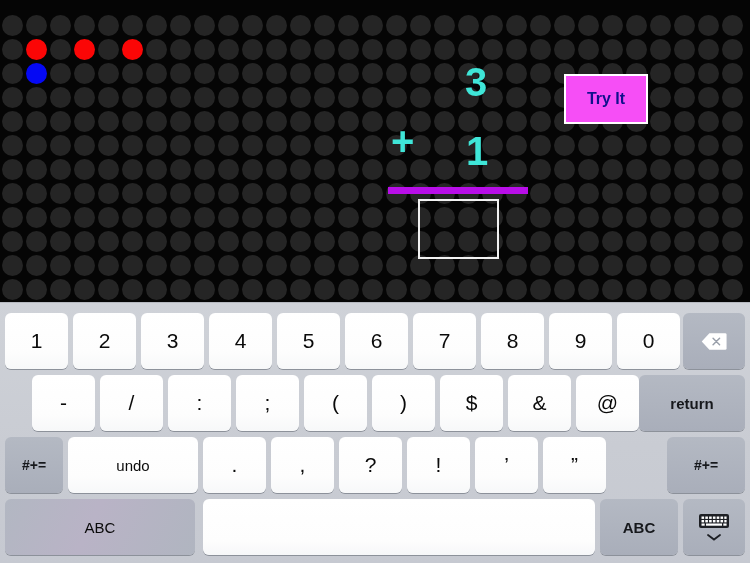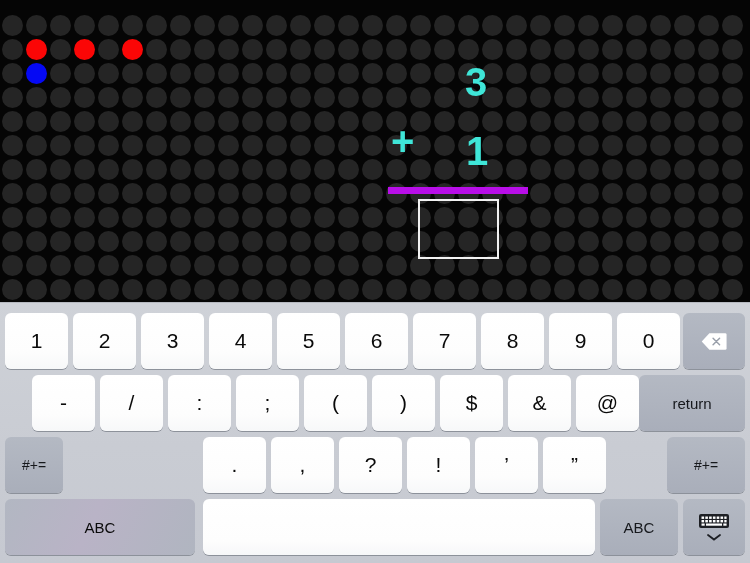--- a/index.html
+++ b/index.html
@@ -120,20 +120,21 @@
     color: #0a0a0a;
     cursor: pointer;
     box-shadow: 0 1px 0 rgba(120,125,135,0.75);
   }
   .key.light {
     background: linear-gradient(180deg,#ffffff 0%, #fdfdfd 70%, #f7f8f9 100%);
   }
   .key.dark {
     background: linear-gradient(180deg,#b4b9c3 0%, #a9aeba 100%);
     color: #16181c;
+    font-weight: bold;
   }
   .key.space {
     background: linear-gradient(180deg,#ffffff 0%, #fdfdfd 75%, #f6f7f9 100%);
   }
   .key.abc-left {
     background: linear-gradient(115deg,#b2b7c2 0%, #b9b3c6 45%, #b0b5c0 100%);
   }
   .key.small-label { font-size: 14px; }
   .key.mid-label   { font-size: 15px; }
 
@@ -524,20 +525,21 @@
 
 
     <div class="eq-glyph" id="eq-operand-top">3</div>
     <div class="eq-glyph" id="eq-operator">+</div>
     <div class="eq-glyph" id="eq-operand-bot">1</div>
 
     <div id="eq-rule"></div>
 
     <div id="answer-box"></div>
 
+    <div id="try-it-button">Try It</div>
   </div>
 
   <div id="keyboard">
     <div class="kb-row" id="kb-row-1">
         <div class="key light" style="left: 5px; width: 63px;">
           <span>1</span>
         </div>
         <div class="key light" style="left: 73px; width: 63px;">
           <span>2</span>
         </div>
@@ -600,20 +602,23 @@
         <div class="key light" style="left: 576px; width: 63px;">
           <span>@</span>
         </div>
         <div class="key dark mid-label" style="left: 639px; width: 106px;">
           <span>return</span>
         </div>
       </div>
     <div class="kb-row" id="kb-row-3">
         <div class="key dark small-label" style="left: 5px; width: 58px;">
           <span>#+=</span>
+        </div>
+        <div class="key light mid-label" style="left: 68px; width: 130px;">
+          <span>undo</span>
         </div>
         <div class="key light" style="left: 203px; width: 63px;">
           <span>.</span>
         </div>
         <div class="key light" style="left: 271px; width: 63px;">
           <span>,</span>
         </div>
         <div class="key light" style="left: 339px; width: 63px;">
           <span>?</span>
         </div>

